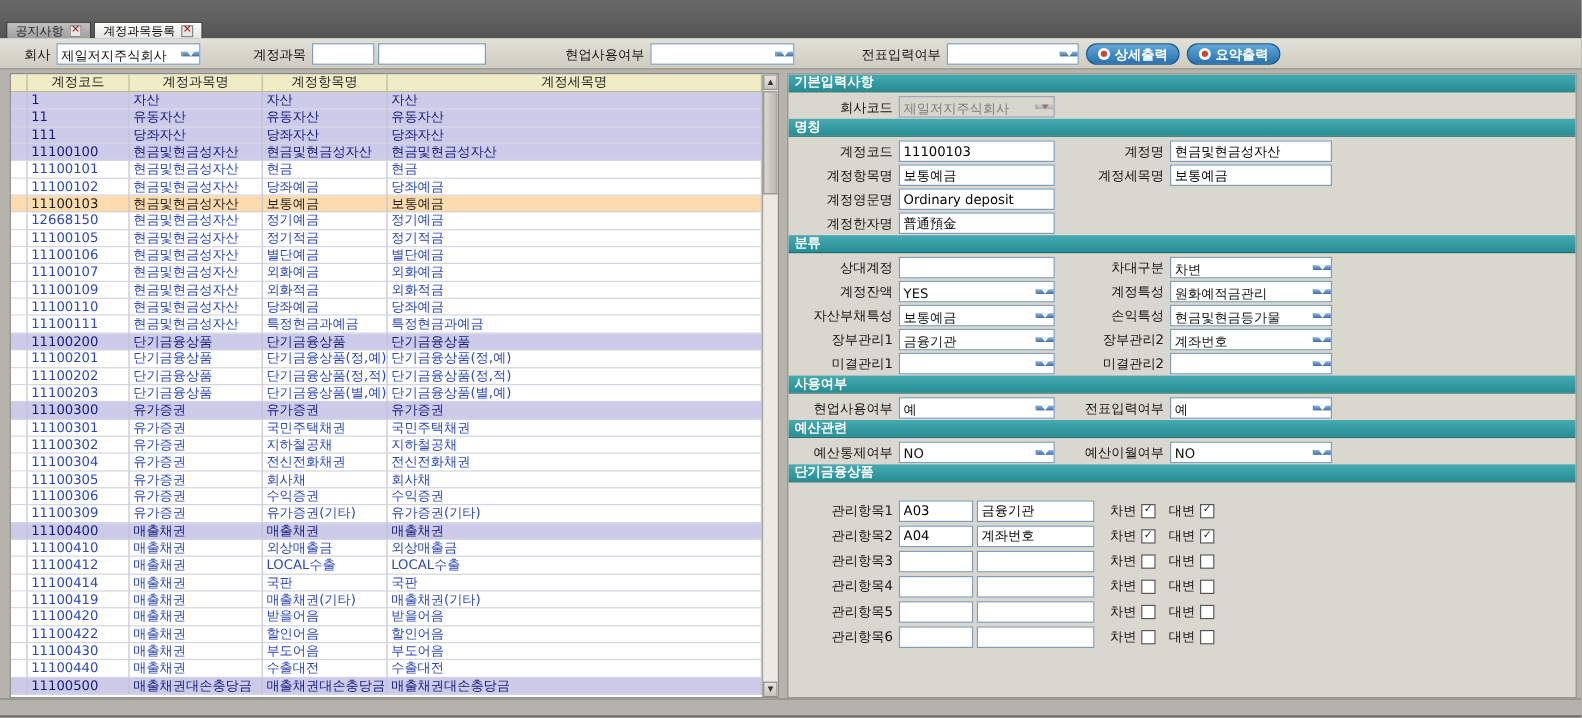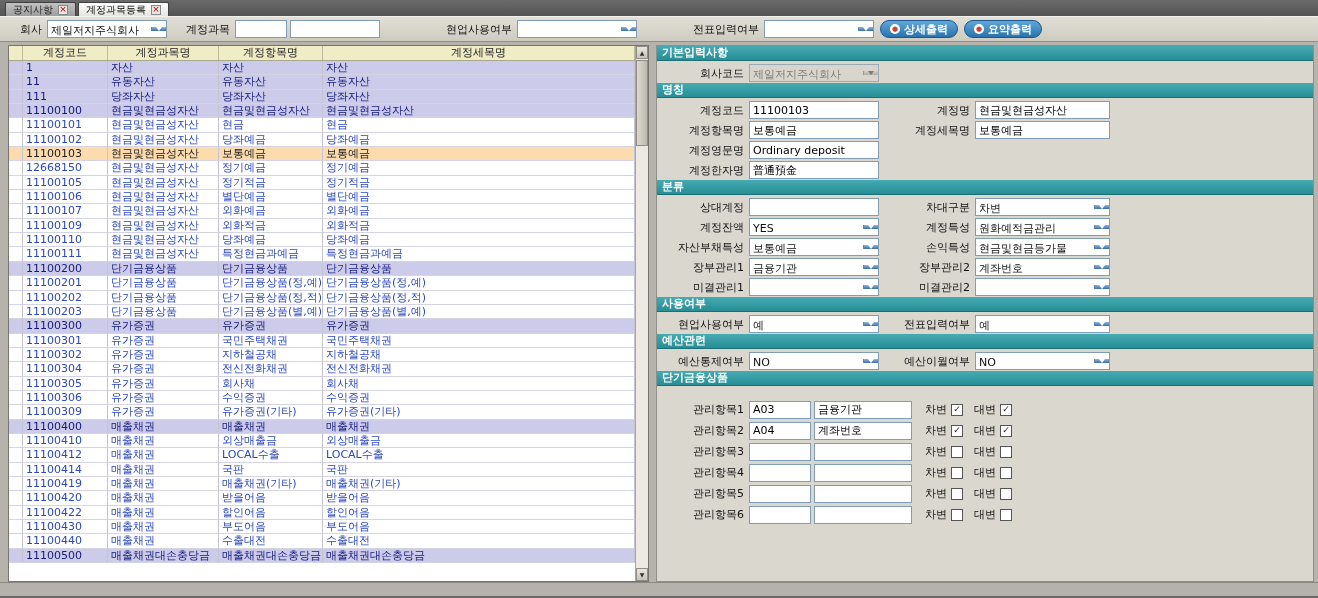--- a/index.html
+++ b/index.html
@@ -2,38 +2,38 @@
 <html><head>
 <meta charset="utf-8">
 <style>
   * { box-sizing: border-box; margin: 0; padding: 0; }
   html,body { width:1318px; height:598px; overflow:hidden;
     font-family:"DejaVu Sans","Liberation Sans",sans-serif; font-size:11px; color:#111;
     background:#b6b3ac; }
   .window { width:1318px; height:598px; display:flex; flex-direction:column; border-bottom:2px solid #6a6a6a; }
 
   
-  .tabbar { height:16px; background:linear-gradient(#6a6a6a,#545454); display:flex; align-items:flex-end; padding-left:5px; gap:2px; }
+  .tabbar { height:32px; background:linear-gradient(#6a6a6a,#545454); display:flex; align-items:flex-end; padding-left:5px; gap:2px; }
   .tab { display:flex; align-items:center; gap:5px; height:14px; padding:0 7px; font-size:10px; cursor:pointer;
          border:1px solid #3f3f3f; border-bottom:none; border-radius:2px 2px 0 0; }
   .tab.inactive { background:linear-gradient(#c2c2c2,#9e9e9e); color:#222; }
   .tab.active { background:linear-gradient(#ffffff,#e4e4e0); color:#000;margin-top:40px; }
   .tab-close { display:inline-flex; align-items:center; justify-content:center; width:10px; height:10px;
          font-size:9px; line-height:9px; color:#a00; background:#e8e6e0; border:1px solid #888; }
 
   
   .band { height:20px; background:linear-gradient(#a2a19c,#8d8c87); border-top:1px solid #cfcfcb; display:flex; align-items:center; padding-left:4px; }
   .menu-open { background:linear-gradient(#9d2a22,#701710); color:#ffd24a; font-size:8px; font-weight:bold;
          padding:2px 9px 3px 9px; border:1px solid #4c0e09; border-radius:2px; letter-spacing:1px; cursor:pointer; }
 
   
   .toolbar { height:26px; background:linear-gradient(#e2dfd6,#cecbc1); border-top:1px solid #f2f1ec; border-bottom:1px solid #8f8e88;
          display:flex; align-items:center; }
   .tlbl { color:#111; margin-right:5px; }
-  .ml20{margin-left:20px;} .ml36{margin-left:19px;} .ml66{margin-left:66px;} .ml56{margin-left:56px;} .ml14{margin-left:14px;}
+  .ml20{margin-left:20px;} .ml36{margin-left:44px;} .ml66{margin-left:66px;} .ml56{margin-left:56px;} .ml14{margin-left:14px;}
   .inp { height:18px; border:1px solid #7f9db9; background:#fff; font-family:inherit; font-size:11px; padding:0 3px; }
   .w52{width:52px;} .w90{width:90px;} .w62{width:62px;} .w98{width:98px;} .w130{width:130px;} .w135{width:135px;} .w120{width:120px;} .w110{width:110px;}
   .sel { display:flex; align-items:center; height:18px; border:1px solid #7f9db9; background:#fff; cursor:pointer; }
   .sel-text { flex:1; padding:2px 3px 0 3px; white-space:nowrap; overflow:hidden; }
   .sel-btn { width:15px; display:flex; align-items:center; justify-content:center;
          background:linear-gradient(#8fb6e2,#3b6ea5); border-left:1px solid #5a85b5; }
   .sel-btn i { width:0; height:0; border-left:3px solid transparent; border-right:3px solid transparent; border-top:4px solid #fff; }
   .sel.disabled { background:#d8d5cc; color:#7c7c7c; border-color:#9aa8b8; }
   .sel.disabled .sel-btn { background:linear-gradient(#d0cdc4,#b2afa6); border-left-color:#9e9b92; }
   .sel.disabled .sel-btn i { border-top-color:#7e7c76; }

